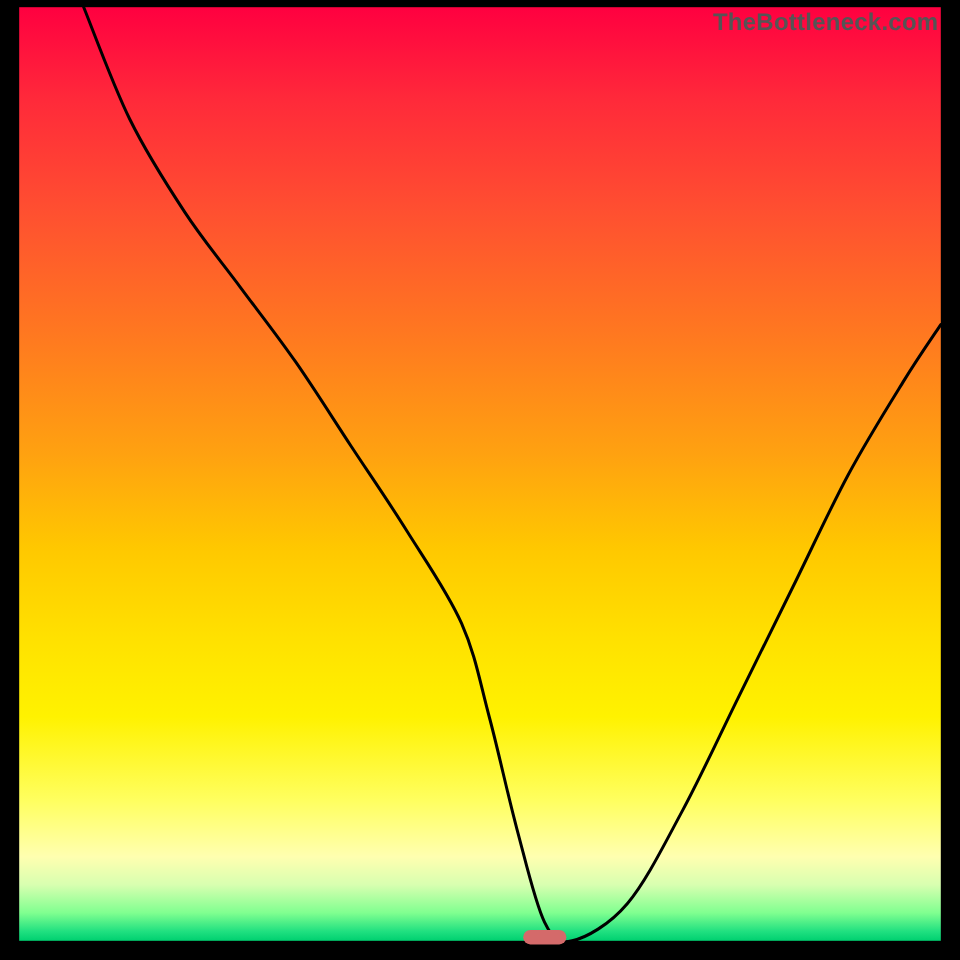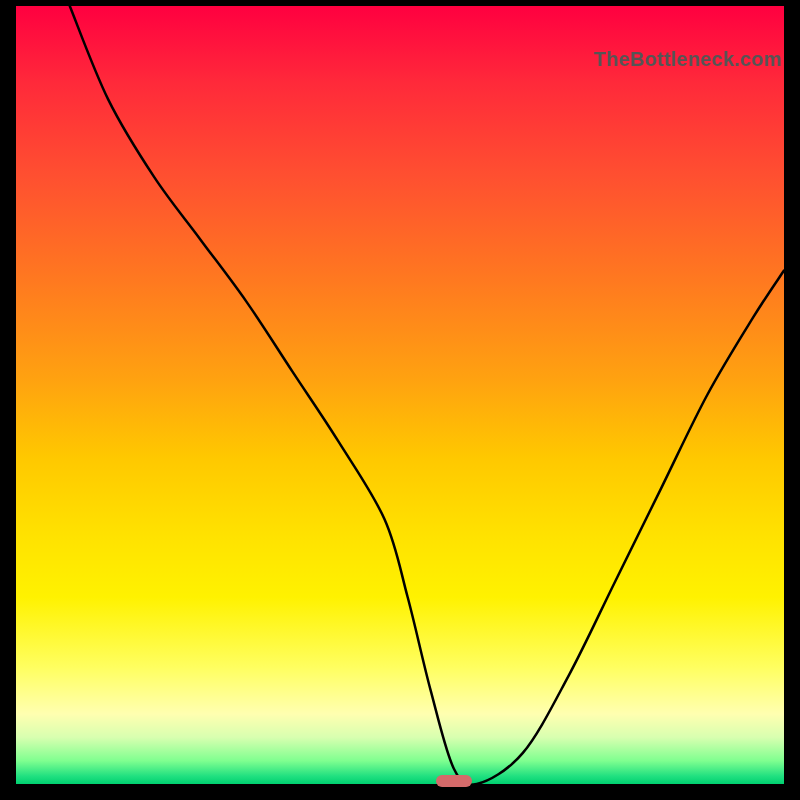--- a/index.html
+++ b/index.html
@@ -35,21 +35,20 @@
   }
   .watermark {
     position: absolute;
     top: 8px;
     right: 18px;
     font-family: Arial, Helvetica, sans-serif;
     font-size: 20px;
     font-weight: 600;
     color: #555;
     letter-spacing: 0.2px;
-    margin-top: 40px;
   }
   svg.curve {
     position: absolute;
     left: 16px;
     top: 6px;
     width: 768px;
     height: 778px;
     overflow: visible;
   }
   .marker {

